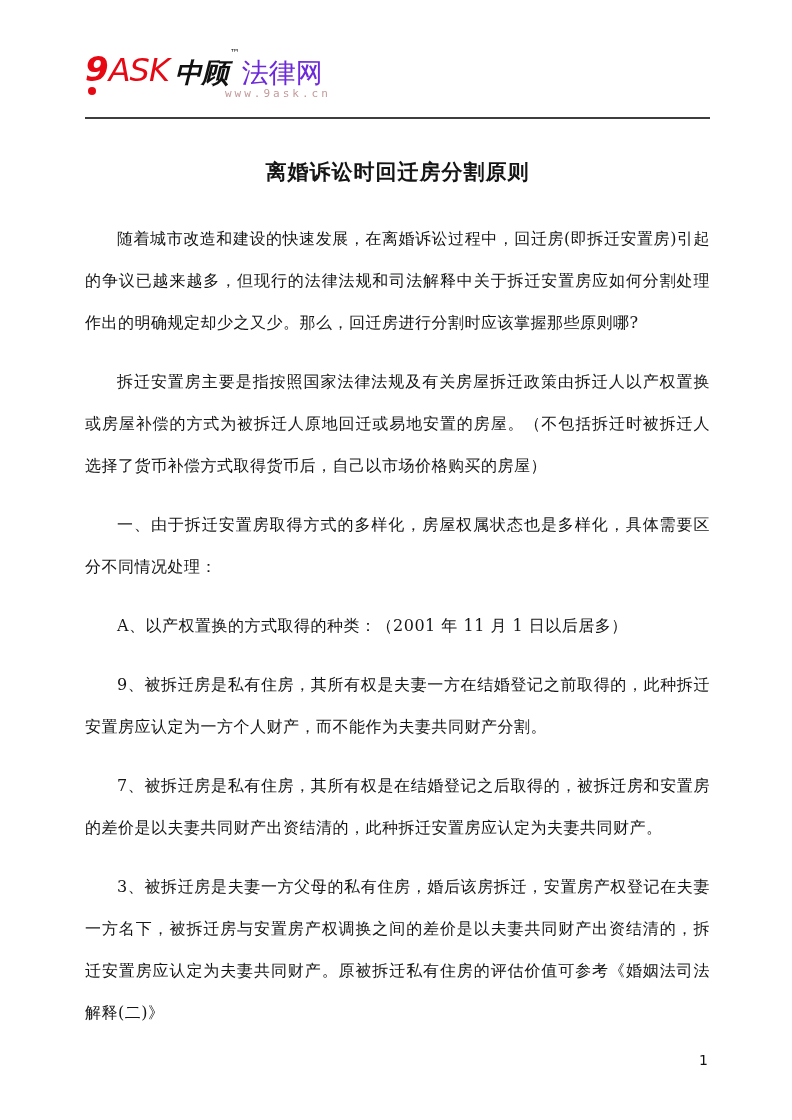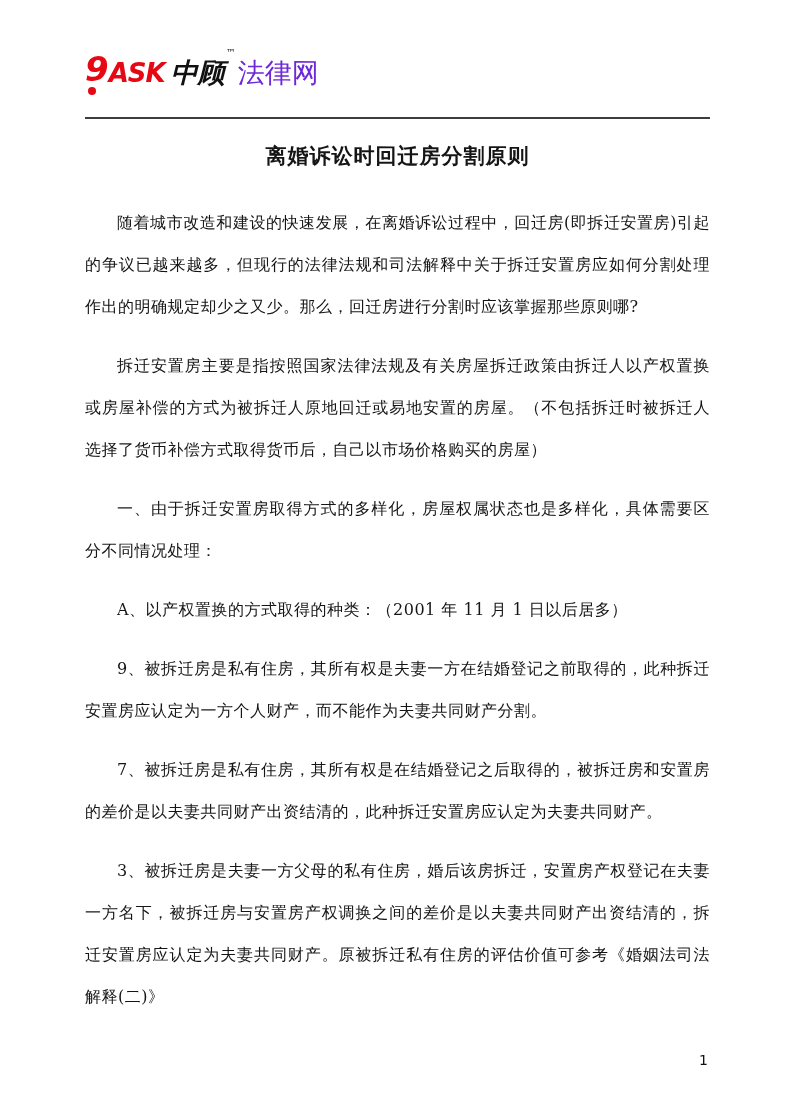--- a/index.html
+++ b/index.html
@@ -43,23 +43,23 @@
     position: absolute;
     left: 3px;
     bottom: -9px;
     width: 8px;
     height: 8px;
     border-radius: 50%;
     background: #e60914;
   }
   .logo-ask {
     color: #e60914;
-    font-weight: bold;
+    font-weight: normal;
     font-style: italic;
-    font-size: 26px;
+    font-size: 32px;
     letter-spacing: -1px;
     margin-right: 6px;
   }
   .logo-cn {
     color: #111;
     font-weight: bold;
     font-size: 27px;
     font-style: italic;
   }
   .logo-tm {
@@ -102,21 +102,21 @@
     top: 138px;
     left: 85px;
     right: 82px;
     color: #151515;
   }
   .doc-title {
     text-align: center;
     font-size: 21px;
     font-weight: bold;
     letter-spacing: 1px;
-    margin: 4px 0 32px 0;
+    margin: 20px 0 32px 0;
   }
   .content p {
     font-size: 16px;
     line-height: 42px;
     text-indent: 2em;
     text-align: justify;
     letter-spacing: 0.5px;
     margin: 0 0 17px 0;
   }
 
@@ -136,20 +136,21 @@
 <div class="page">
 
   <div class="header">
     <div class="logo-row">
       <span class="logo-mark">9</span>
       <span class="logo-ask">ASK</span>
       <span class="logo-cn">中顾</span>
       <span class="logo-tm">™</span>
       <span class="logo-suffix">法律网</span>
     </div>
+    <div class="logo-url">www.9ask.cn</div>
   </div>
 
   <div class="header-divider"></div>
 
   <div class="content">
     <h1 class="doc-title">离婚诉讼时回迁房分割原则</h1>
     <p>随着城市改造和建设的快速发展，在离婚诉讼过程中，回迁房(即拆迁安置房)引起的争议已越来越多，但现行的法律法规和司法解释中关于拆迁安置房应如何分割处理作出的明确规定却少之又少。那么，回迁房进行分割时应该掌握那些原则哪?</p>
     <p>拆迁安置房主要是指按照国家法律法规及有关房屋拆迁政策由拆迁人以产权置换或房屋补偿的方式为被拆迁人原地回迁或易地安置的房屋。（不包括拆迁时被拆迁人选择了货币补偿方式取得货币后，自己以市场价格购买的房屋）</p>
     <p>一、由于拆迁安置房取得方式的多样化，房屋权属状态也是多样化，具体需要区分不同情况处理：</p>
     <p>A、以产权置换的方式取得的种类：（2001 年 11 月 1 日以后居多）</p>

